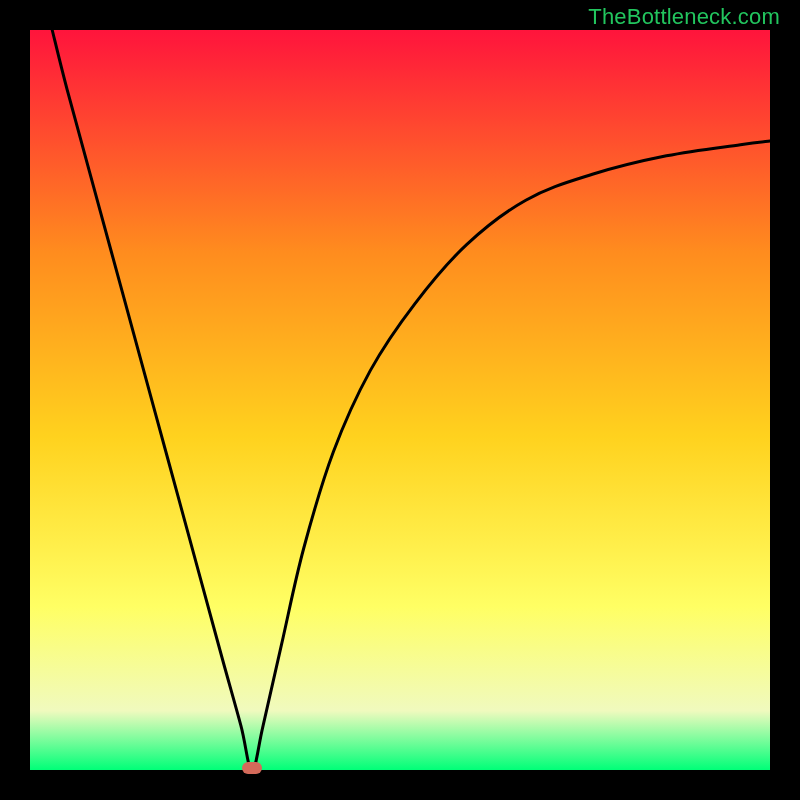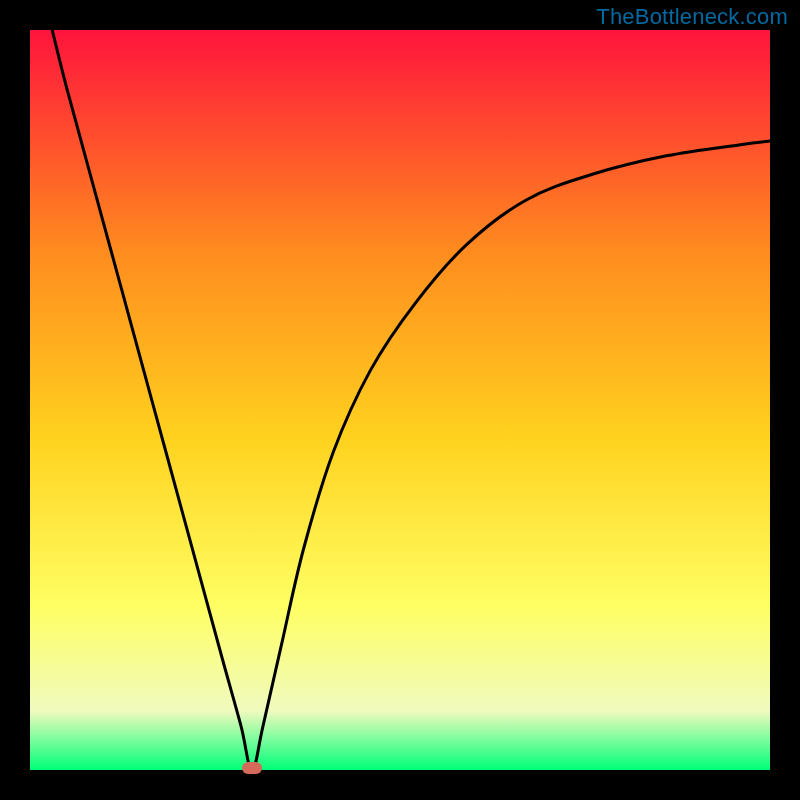--- a/index.html
+++ b/index.html
@@ -13,22 +13,22 @@
   }
   .frame {
     position: relative;
     width: 800px;
     height: 800px;
     background: #000;
   }
   .watermark {
     position: absolute;
     top: 4px;
-    right: 12px;
-    color: #0369a1;
+    right: 20px;
+    color: #22c55e;
     font-size: 22px;
     font-weight: 500;
     letter-spacing: 0.2px;
     z-index: 3;
   }
   svg.plot {
     position: absolute;
     top: 0;
     left: 0;
     width: 800px;

